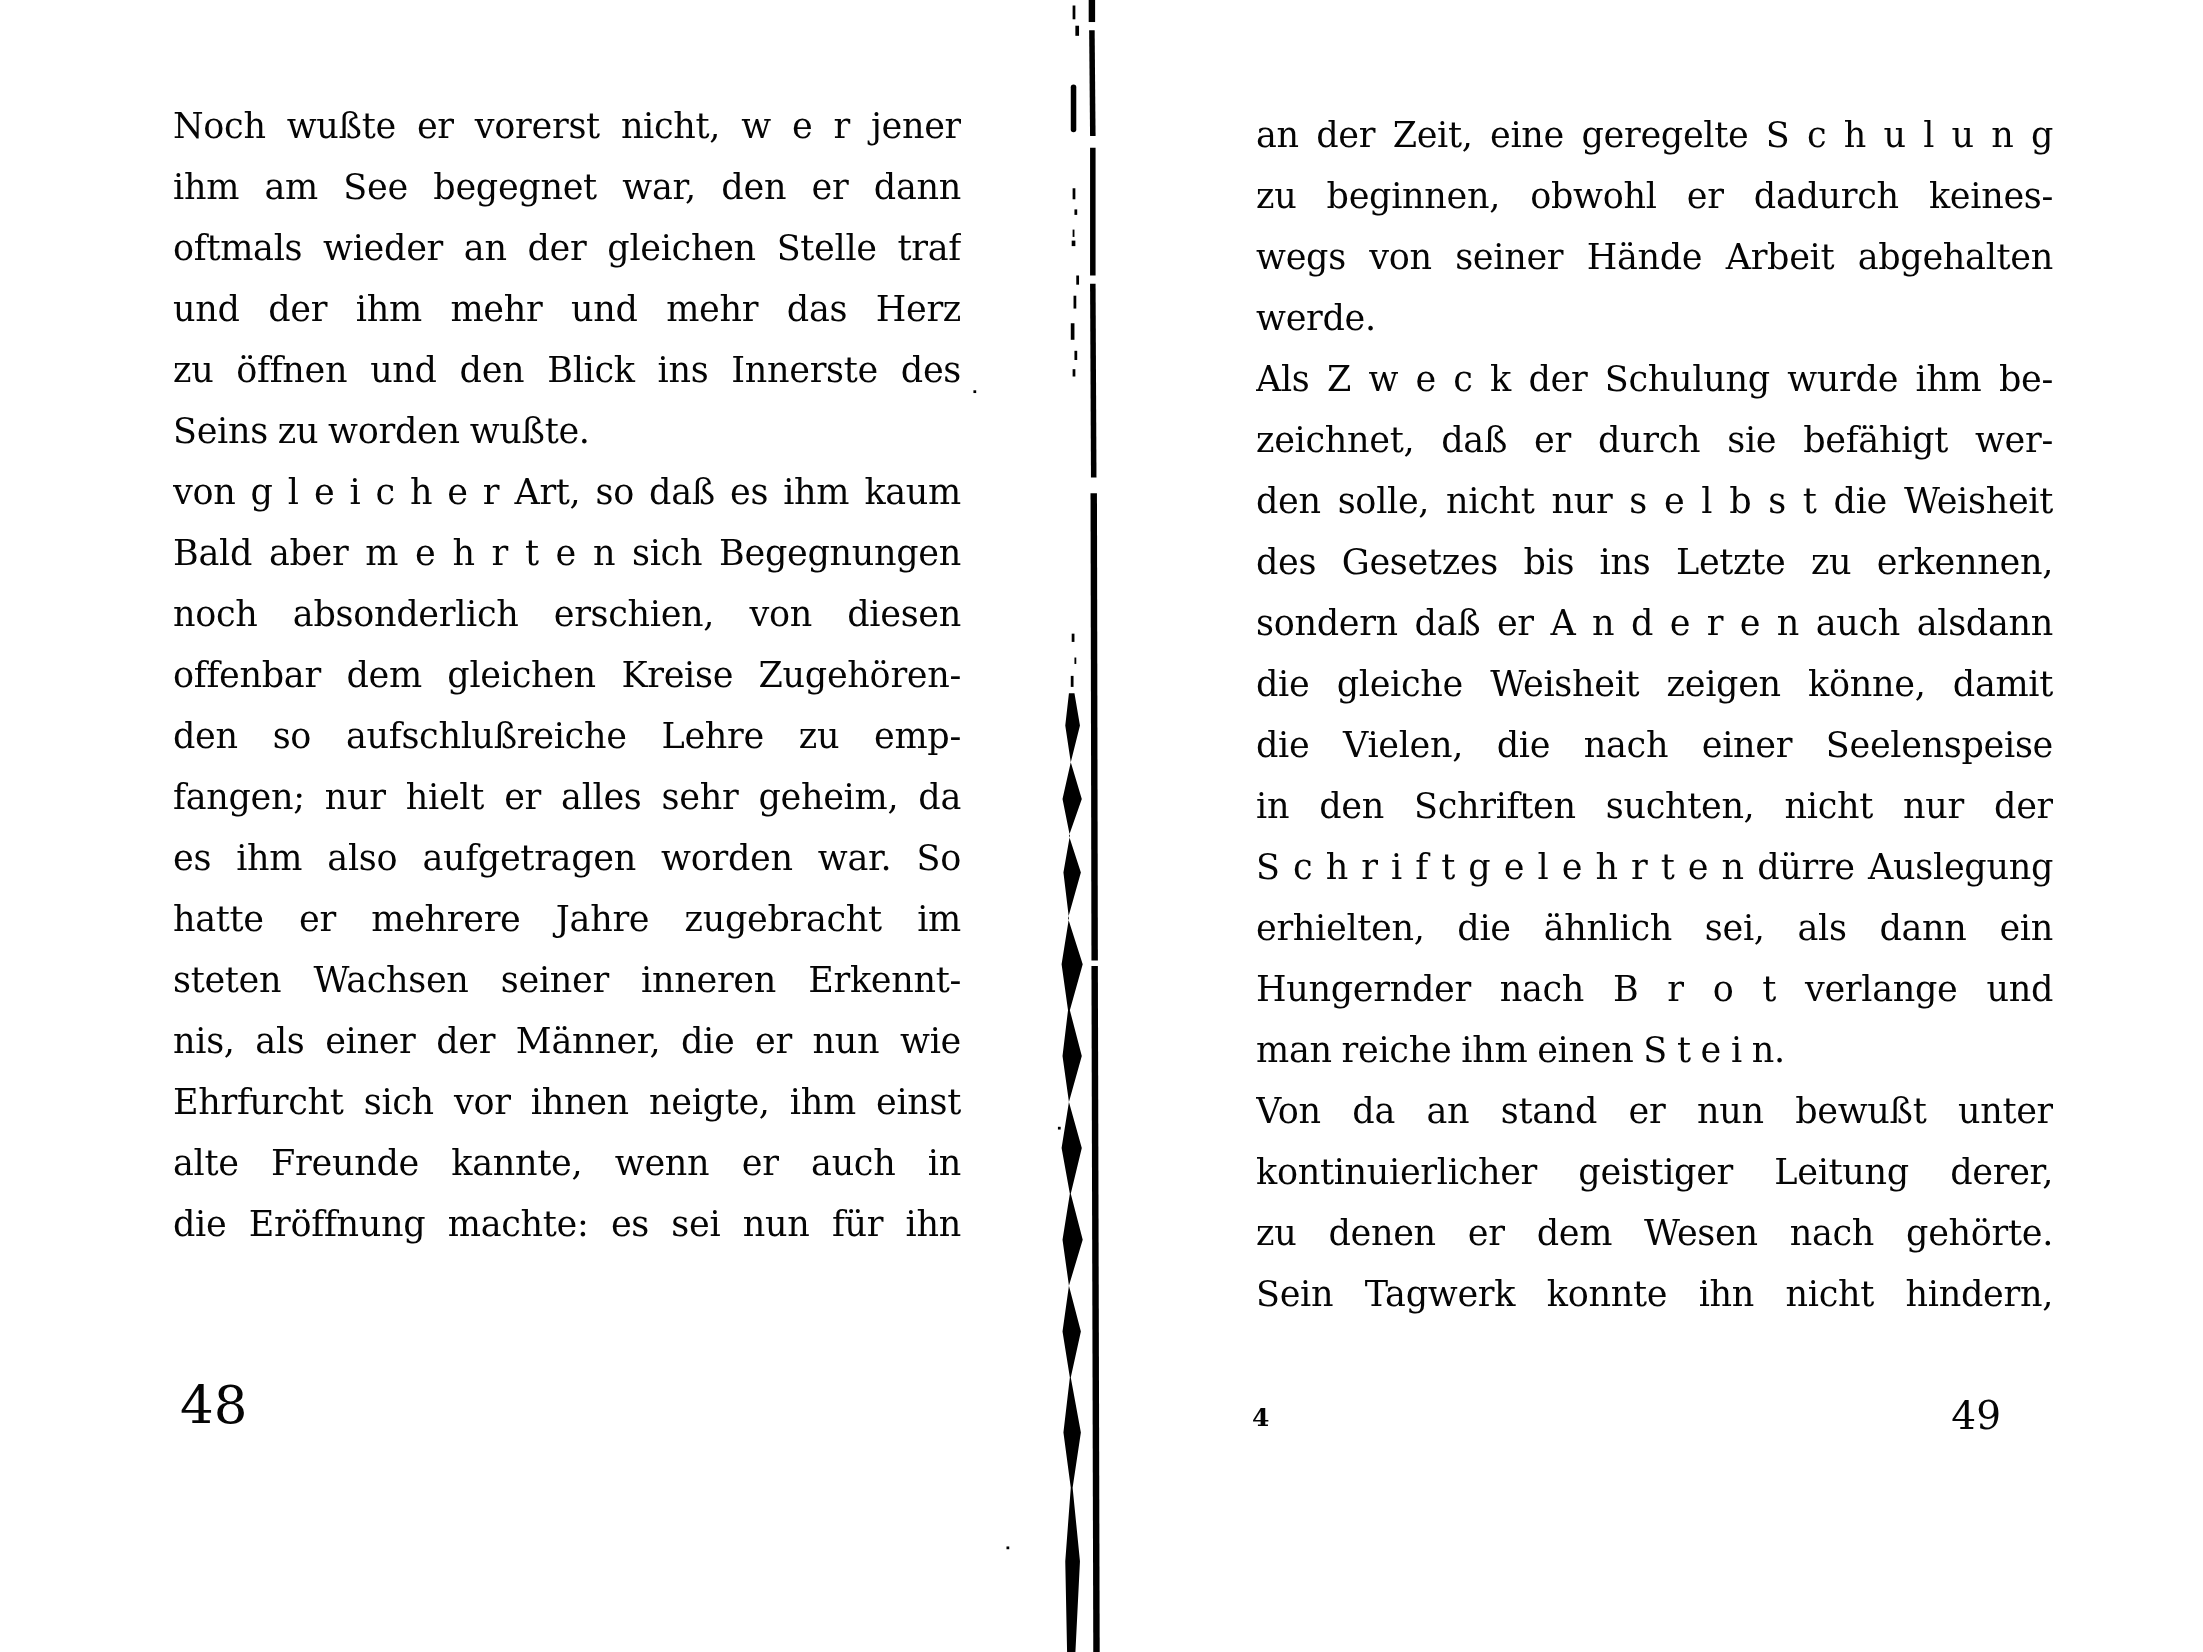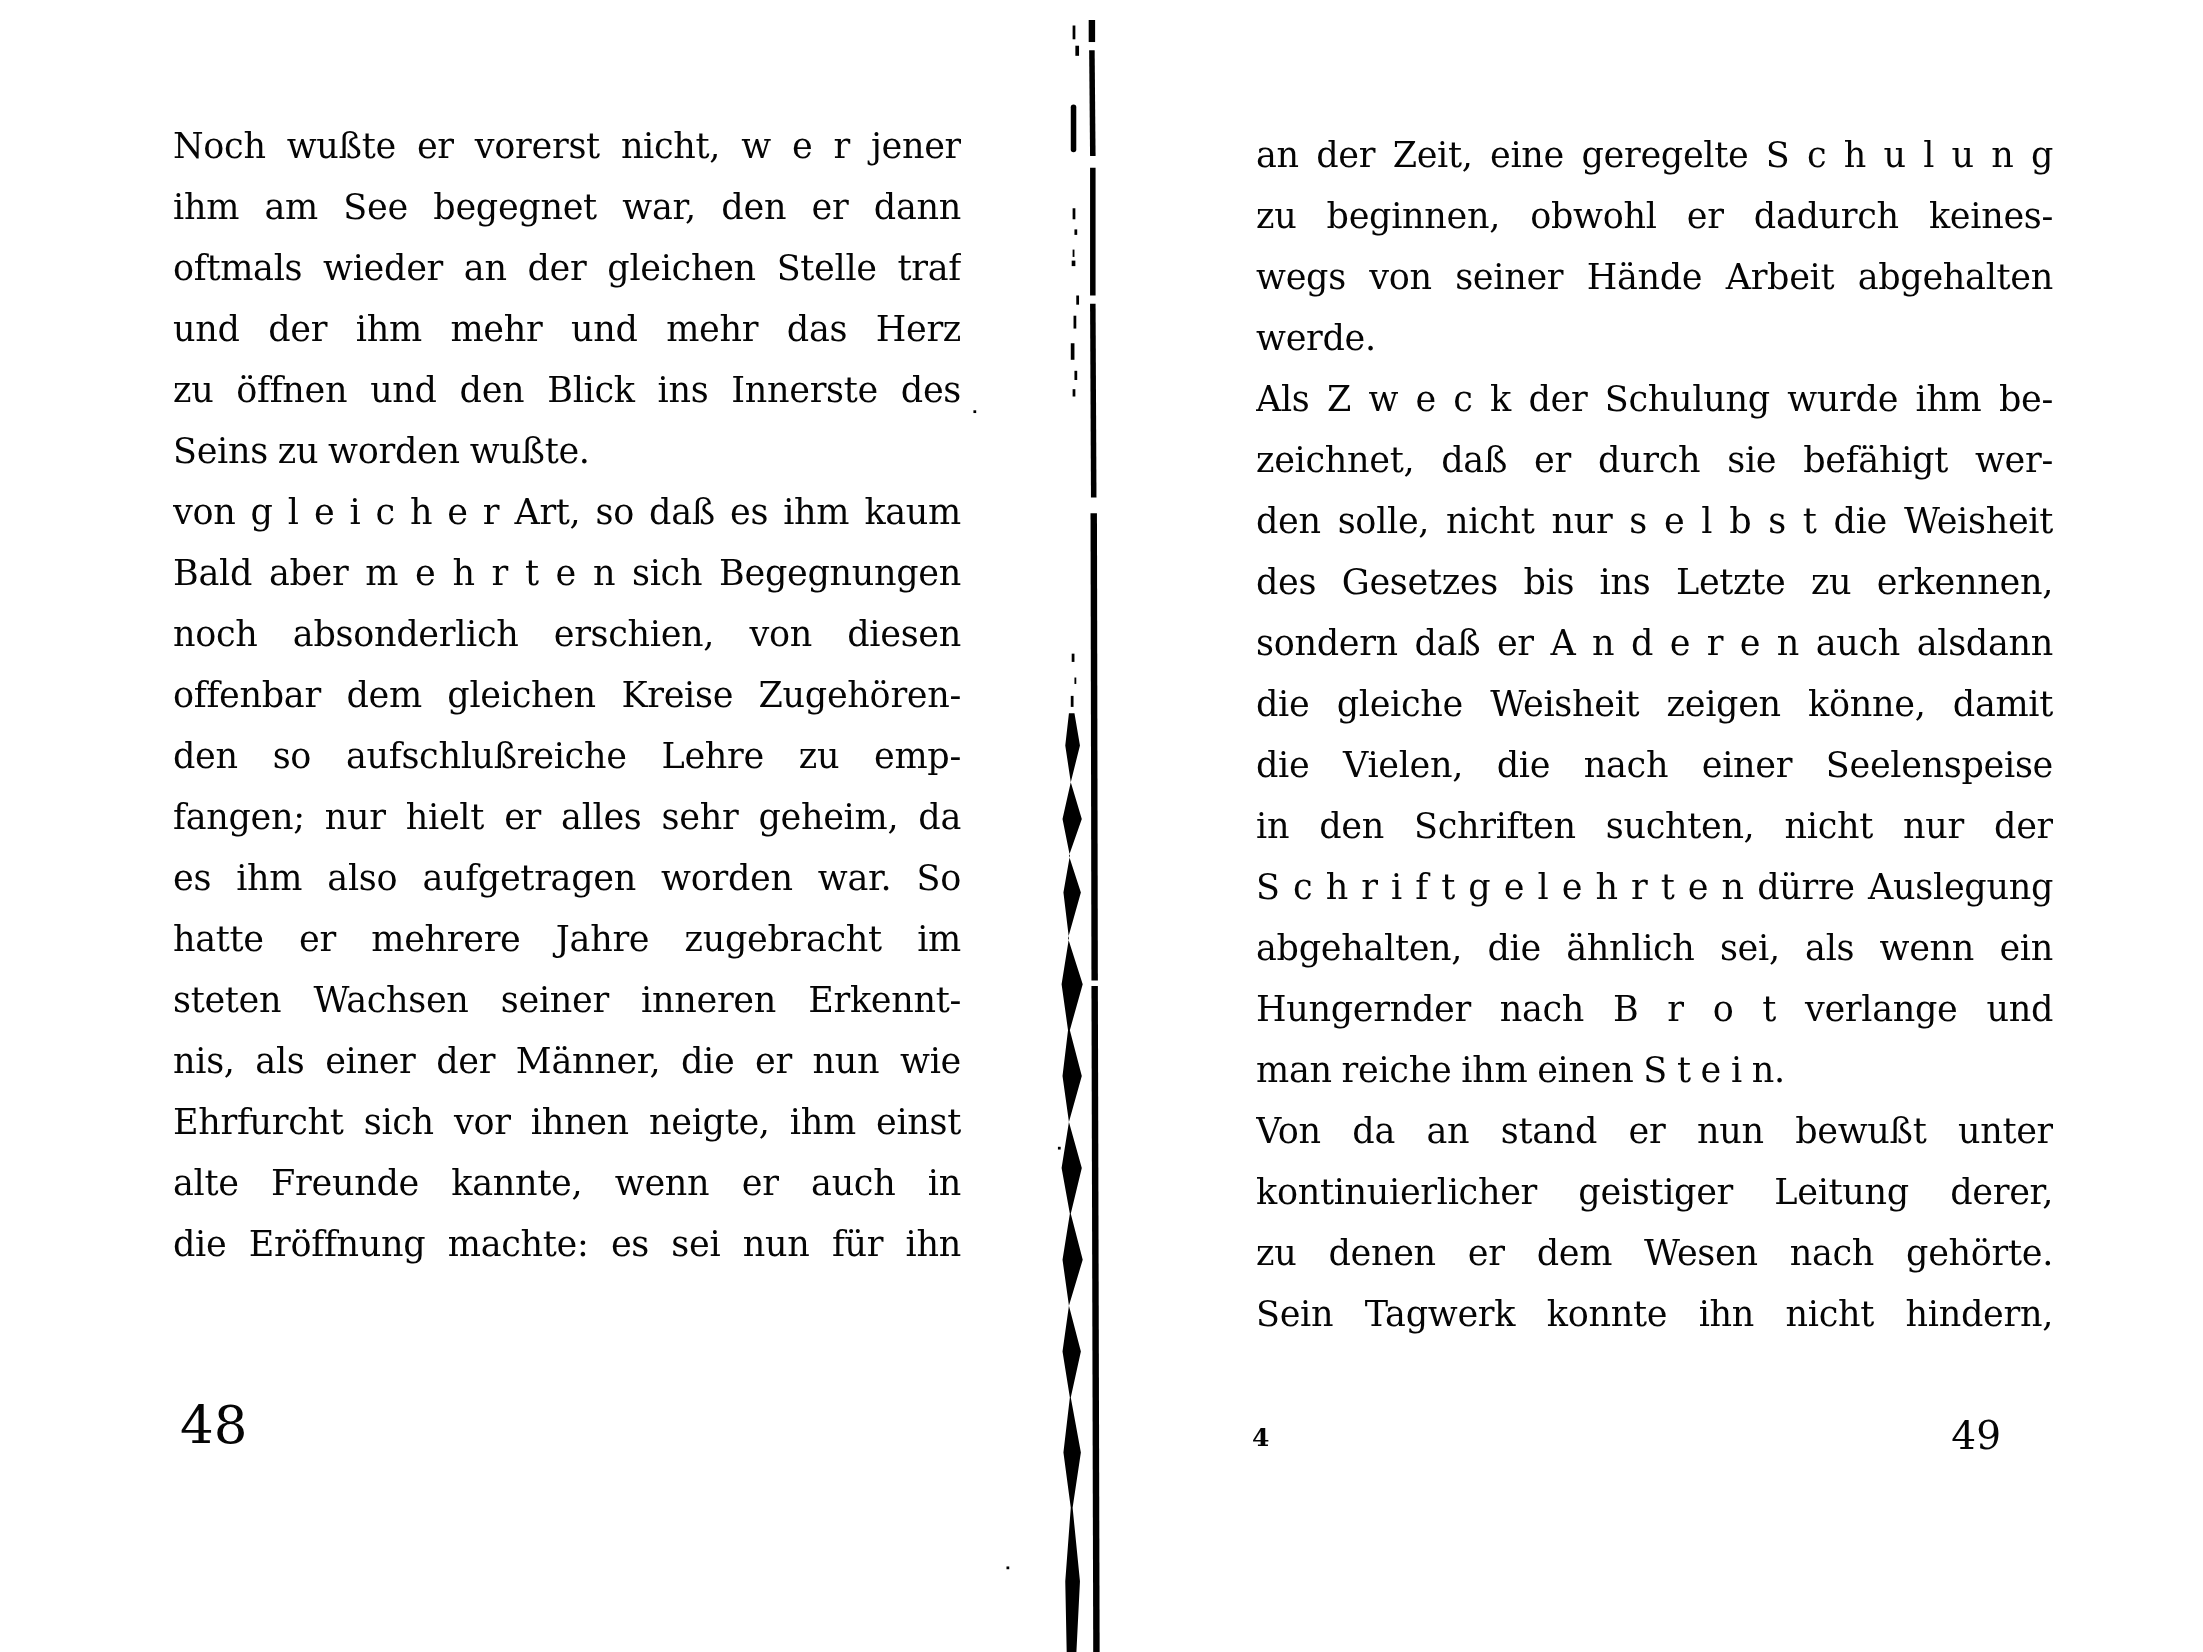--- a/index.html
+++ b/index.html
@@ -4,21 +4,21 @@
 <style>
   html, body { margin: 0; padding: 0; }
   body {
     width: 2204px; height: 1653px;
     background: #ffffff;
     position: relative;
     overflow: hidden;
     font-family: "DejaVu Serif", "Liberation Serif", serif;
     color: #050505;
   }
-  .spread { position: absolute; inset: 0; margin-top: 20px; }
+  .spread { position: absolute; inset: 0; }
   .text-col {
     position: absolute;
     font-size: 35px;
     line-height: 61px;
     letter-spacing: -0.3px;
     word-spacing: -0.9px;
   }
   .col-left  { left: 173px;  top: 96px; width: 788px; }
   .col-right { left: 1256px; top: 105px; width: 797px; }
   .line {
@@ -85,21 +85,21 @@
       <div class="line para-end">werde.</div>
       <div class="line">Als Z w e c k der Schulung wurde ihm be-</div>
       <div class="line">zeichnet, daß er durch sie befähigt wer-</div>
       <div class="line">den solle, nicht nur s e l b s t die Weisheit</div>
       <div class="line">des Gesetzes bis ins Letzte zu erkennen,</div>
       <div class="line">sondern daß er A n d e r e n auch alsdann</div>
       <div class="line">die gleiche Weisheit zeigen könne, damit</div>
       <div class="line">die Vielen, die nach einer Seelenspeise</div>
       <div class="line">in den Schriften suchten, nicht nur der</div>
       <div class="line">S c h r i f t g e l e h r t e n dürre Auslegung</div>
-      <div class="line">abgehalten, die ähnlich sei, als wenn ein</div>
+      <div class="line">erhielten, die ähnlich sei, als dann ein</div>
       <div class="line">Hungernder nach B r o t verlange und</div>
       <div class="line para-end">man reiche ihm einen S t e i n.</div>
       <div class="line">Von da an stand er nun bewußt unter</div>
       <div class="line">kontinuierlicher geistiger Leitung derer,</div>
       <div class="line">zu denen er dem Wesen nach gehörte.</div>
       <div class="line">Sein Tagwerk konnte ihn nicht hindern,</div>
     </div>
 
   <div class="pagenum pagenum-left">48</div>
 

